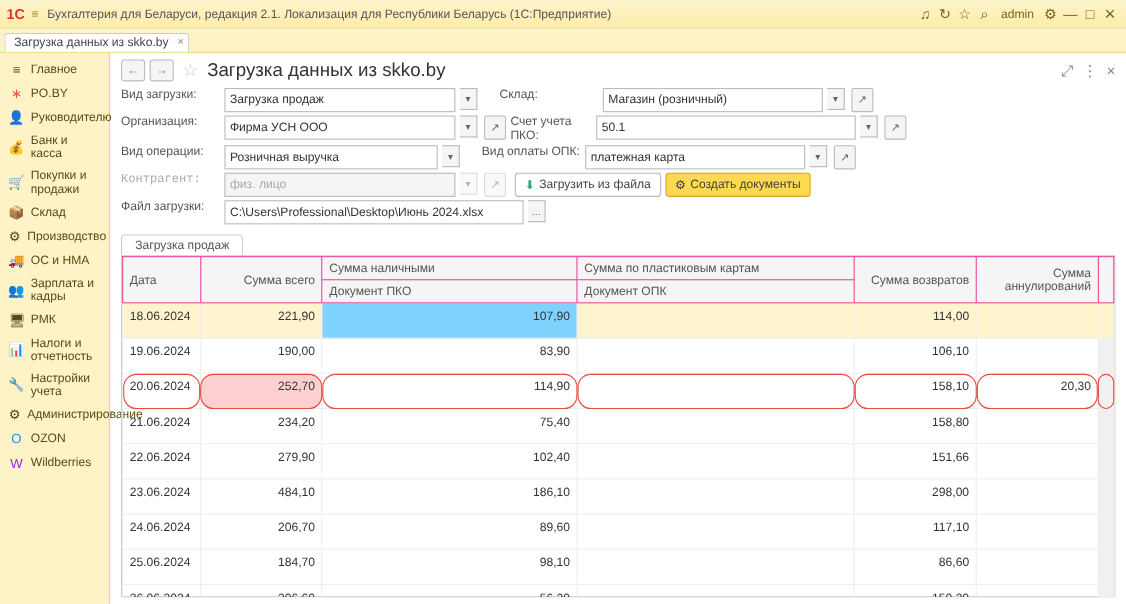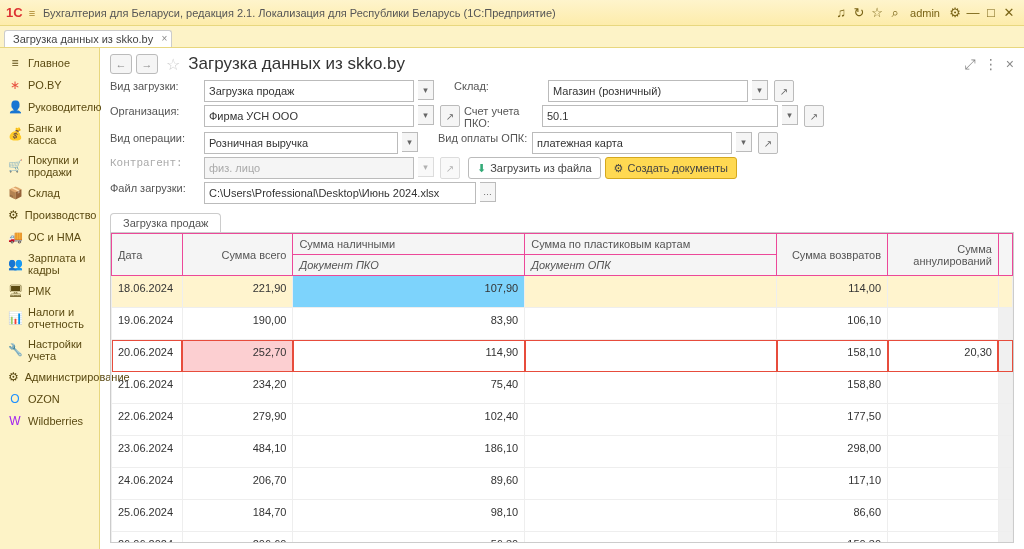--- a/index.html
+++ b/index.html
@@ -41,24 +41,24 @@
 .action-btn.yellow { background:#ffd952; border-color:#d4a81f;}
 
 .sheet-tabs { margin:6px 10px 0; display:flex;}
 .sheet-tab { border:1px solid #ccc; border-bottom:none; border-radius:4px 4px 0 0; padding:3px 12px; background:#fff; font-size:11px; color:#555;}
 
 .grid-wrap { flex:1; margin:0 10px 6px; border:1px solid #ccc; overflow:auto;}
 .grid { width:100%; border-collapse:collapse; table-layout:fixed;}
 .grid th { background:#f5f5f5; border:1px solid #ec4899; padding:4px 6px; font-weight:normal; color:#555; text-align:left; font-size:11px;}
 .grid th.num, .grid td.num { text-align:right;}
 .grid td { border:1px solid #eee; padding:6px 6px; font-size:11px; height:32px; vertical-align:top;}
-.sub-th { font-size:10px; color:#777;font-style:italic;}
+.sub-th { font-size:10px; color:#777;}
 tr.hl-yellow td { background:#fff4ce;}
 tr.hl-yellow td.sel { background:#7dd3fc;}
-tr.hl-red td { outline:1.5px solid #e74c3c; outline-offset:-1px;}
+tr.hl-red td { outline:1.5px solid #e74c3c; outline-offset:-1px;border-radius:12px;}
 tr.hl-red td.pink { background:#fccfd1;}
 .scrollbar-fake { width:14px; background:#f0f0f0; border-left:1px solid #ddd;}
 </style>
 </head>
 <body>
 
 <div class="titlebar">
   <span class="logo">1C</span>
   <span class="burger">≡</span>
   <span class="title">Бухгалтерия для Беларуси, редакция 2.1. Локализация для Республики Беларусь   (1С:Предприятие)</span>
@@ -288,21 +288,21 @@
               <td class="num"></td>
               <td class="num">158,80</td>
               <td class="num"></td>
               <td class="scrollbar-fake"></td>
             </tr>
             <tr>
               <td>22.06.2024</td>
               <td class="num">279,90</td>
               <td class="num">102,40</td>
               <td class="num"></td>
-              <td class="num">177,50</td>
+              <td class="num">151,66</td>
               <td class="num"></td>
               <td class="scrollbar-fake"></td>
             </tr>
             <tr>
               <td>23.06.2024</td>
               <td class="num">484,10</td>
               <td class="num">186,10</td>
               <td class="num"></td>
               <td class="num">298,00</td>
               <td class="num"></td>

